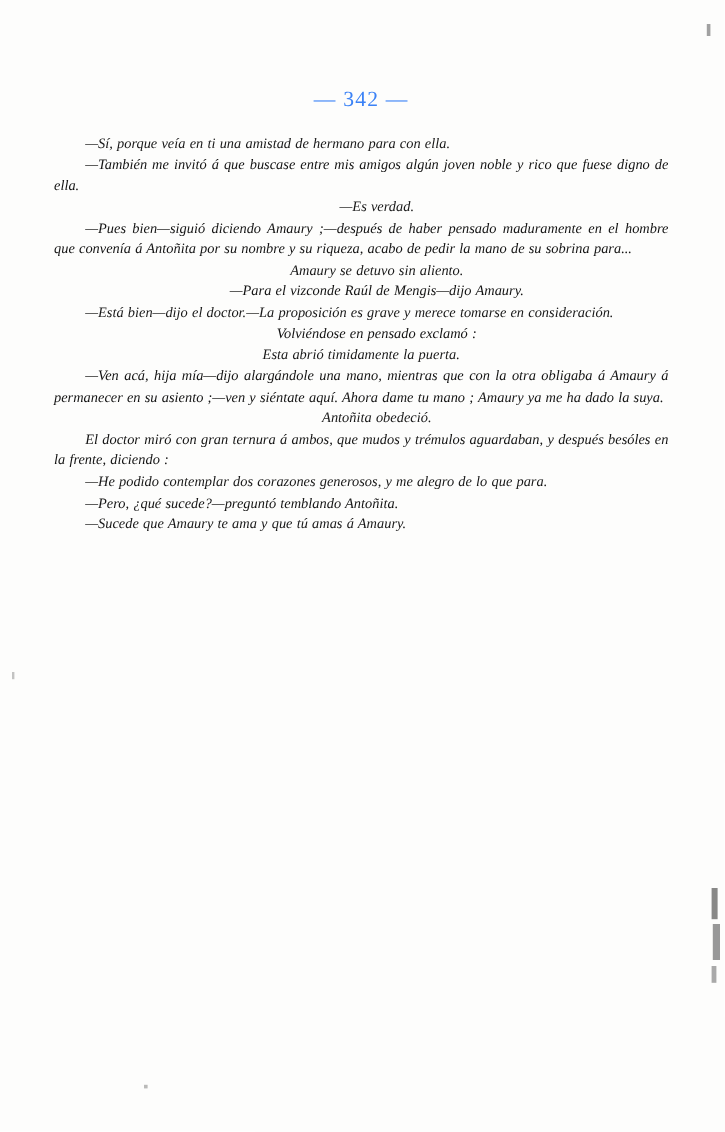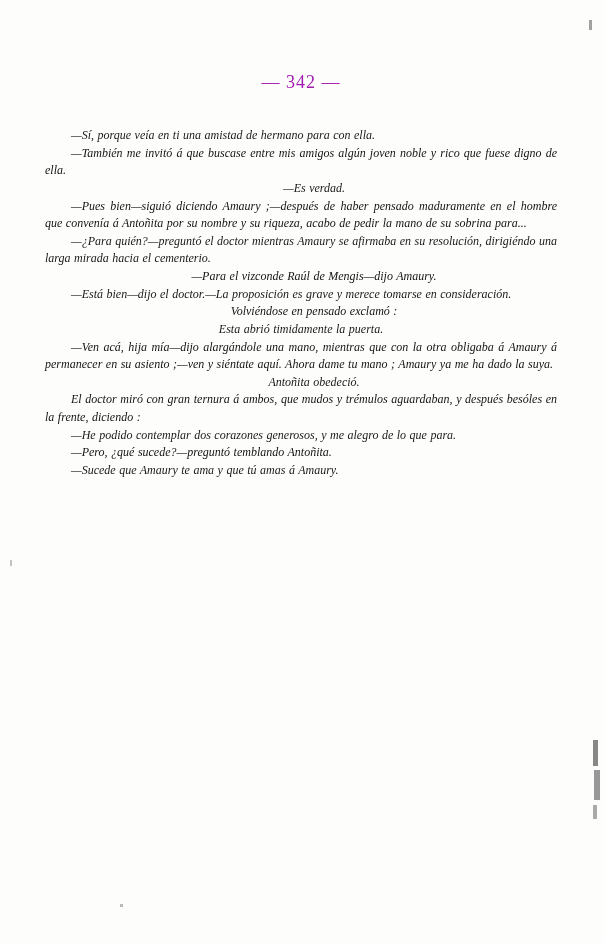--- a/index.html
+++ b/index.html
@@ -36,22 +36,22 @@
   .content {
     position: absolute;
     left: 45px;
     top: 72px;
     width: 512px;
   }
   .page-number {
     text-align: center;
     font-size: 18px;
     letter-spacing: 1px;
-    margin-bottom: 34px;
-    color: #a21caf;
+    margin-bottom: 18px;
+    color: #3b82f6;
   }
   p.para {
     margin: 0;
     font-size: 12px;
     line-height: 1.47;
     text-align: justify;
     text-justify: inter-word;
     word-spacing: 0.5px;
     color: #141414;
     font-style: italic;
@@ -81,21 +81,21 @@
   <div class="edge-mark mark-left-1"></div>
   <div class="edge-mark mark-bottom-1"></div>
 
   <div class="content">
     <div class="page-number">— 342 —</div>
 
     <p class="para indent">—Sí, porque veía en ti una amistad de hermano para con ella.</p>
     <p class="para indent">—También me invitó á que buscase entre mis amigos algún joven noble y rico que fuese digno de ella.</p>
     <p class="para indent nojust">—Es verdad.</p>
     <p class="para indent">—Pues bien—siguió diciendo Amaury ;—después de haber pensado maduramente en el hombre que convenía á Antoñita por su nombre y su riqueza, acabo de pedir la mano de su sobrina para...</p>
-    <p class="para indent">—¿Para quién?—preguntó el doctor mientras Amaury se afirmaba en su resolución, dirigiéndo una larga mirada hacia el cementerio.</p>
+    <p class="para indent nojust">Amaury se detuvo sin aliento.</p>
     <p class="para indent nojust">—Para el vizconde Raúl de Mengis—dijo Amaury.</p>
     <p class="para indent">—Está bien—dijo el doctor.—La proposición es grave y merece tomarse en consideración.</p>
     <p class="para indent nojust">Volviéndose en pensado exclamó :</p>
     <p class="para noindent nojust">Esta abrió timidamente la puerta.</p>
     <p class="para indent">—Ven acá, hija mía—dijo alargándole una mano, mientras que con la otra obligaba á Amaury á permanecer en su asiento ;—ven y siéntate aquí. Ahora dame tu mano ; Amaury ya me ha dado la suya.</p>
     <p class="para indent nojust">Antoñita obedeció.</p>
     <p class="para indent">El doctor miró con gran ternura á ambos, que mudos y trémulos aguardaban, y después besóles en la frente, diciendo :</p>
     <p class="para indent">—He podido contemplar dos corazones generosos, y me alegro de lo que para.</p>
     <p class="para indent">—Pero, ¿qué sucede?—preguntó temblando Antoñita.</p>
     <p class="para indent">—Sucede que Amaury te ama y que tú amas á Amaury.</p>

